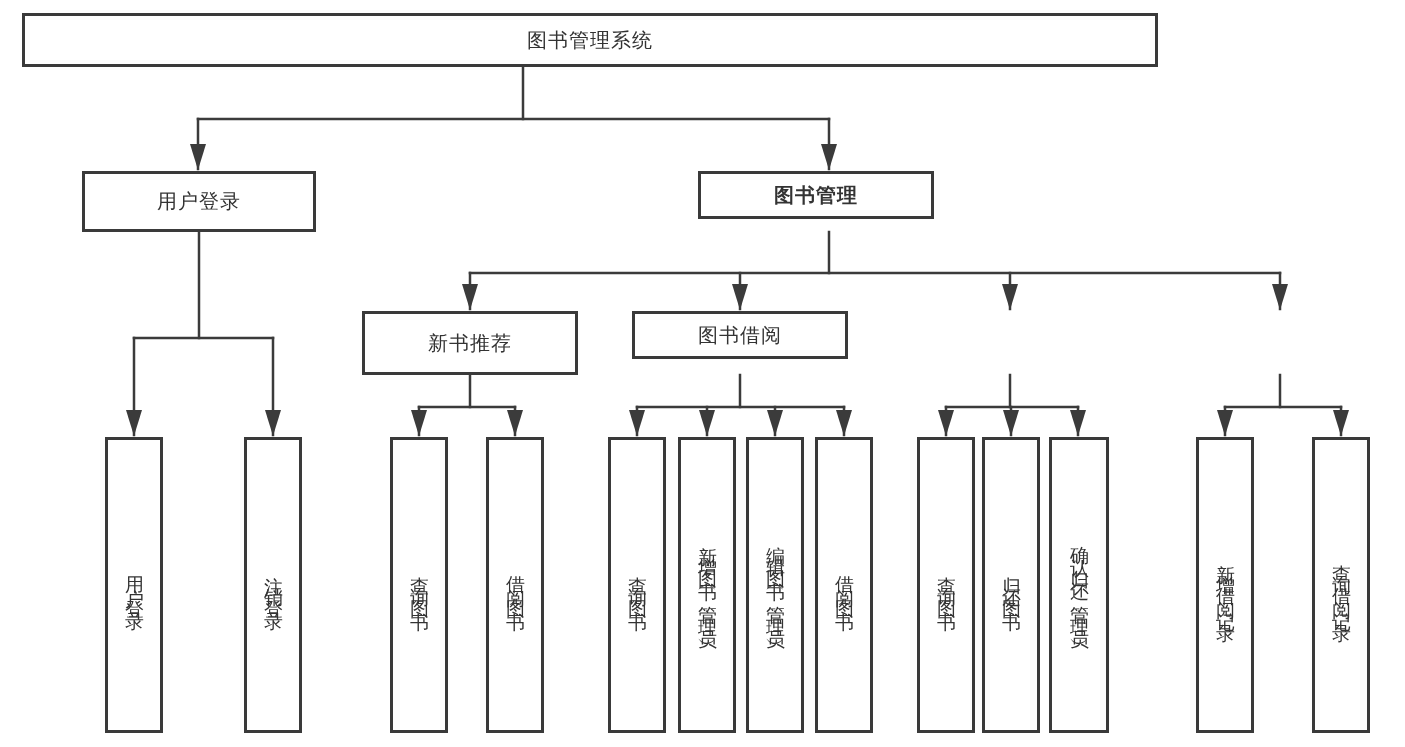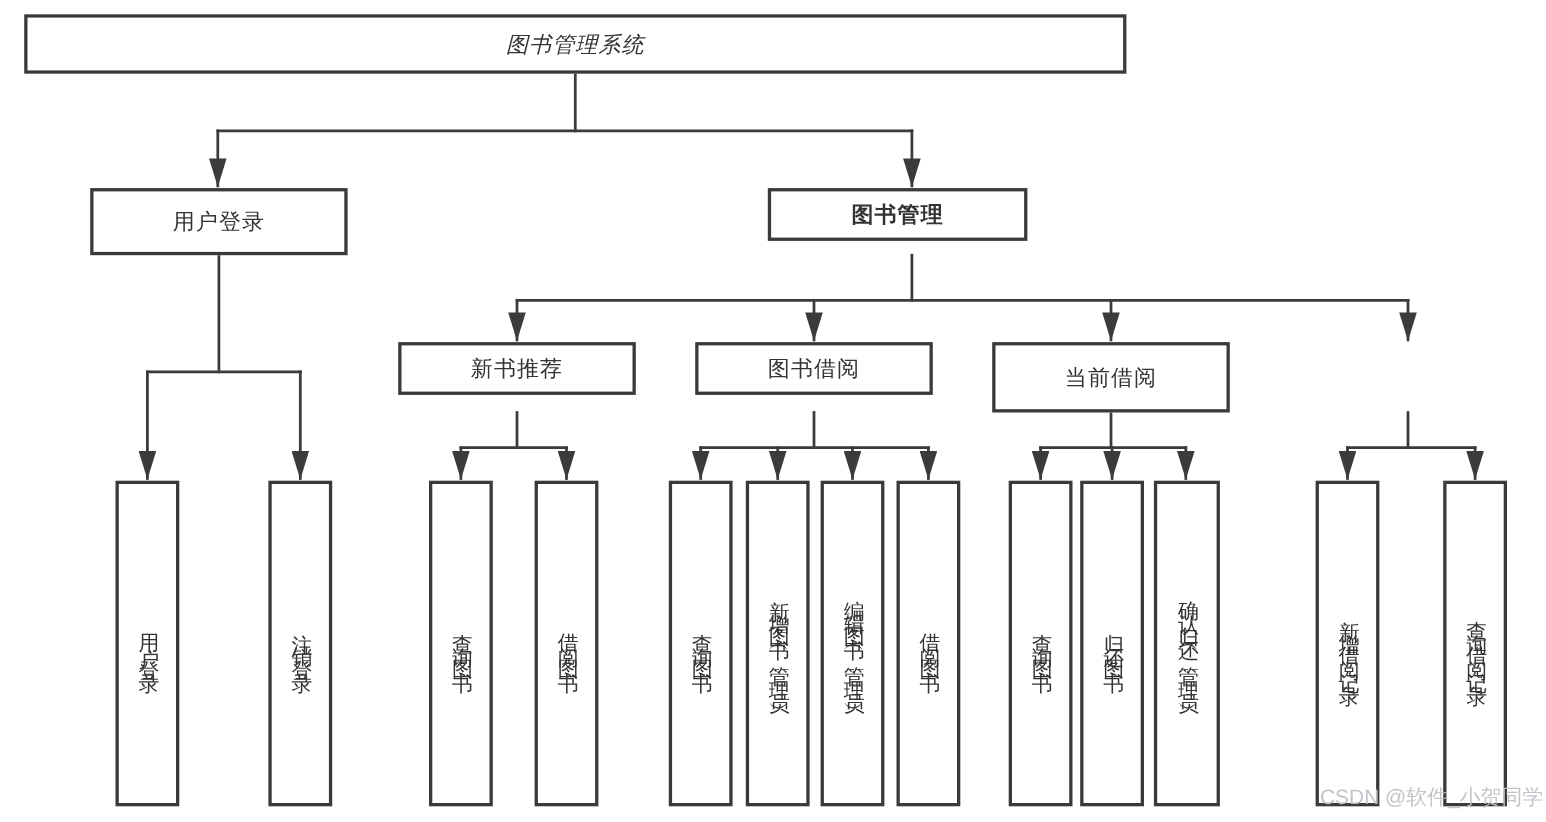--- a/index.html
+++ b/index.html
@@ -127,28 +127,27 @@
     </g>
 
     <g>
       <line x1="1280" y1="375" x2="1280" y2="407"></line>
       <line x1="1225" y1="407" x2="1341" y2="407"></line>
       <line x1="1225" y1="407" x2="1225" y2="435" marker-end="url(#arrow)"></line>
       <line x1="1341" y1="407" x2="1341" y2="435" marker-end="url(#arrow)"></line>
     </g>
   </svg>
 
-  <div class="node" style="left:22px; top:13px; width:1002px; height:54px;font-style:italic;">图书管理系统</div>
+  <div class="node" style="left:22px; top:13px; width:1136px; height:54px;">图书管理系统</div>
 
   <div class="node" style="left:82px; top:171px; width:234px; height:61px;">用户登录</div>
   <div class="node" style="left:698px; top:171px; width:236px; height:48px;font-weight:bold;">图书管理</div>
 
-  <div class="node" style="left:362px; top:311px; width:216px; height:48px;">新书推荐</div>
+  <div class="node" style="left:362px; top:311px; width:216px; height:64px;">新书推荐</div>
   <div class="node" style="left:632px; top:311px; width:216px; height:48px;">图书借阅</div>
-  <div class="node" style="left:902px; top:311px; width:216px; height:64px;">当前借阅</div>
 
   <div class="leaf" style="left:105px;">
     <span class="vtext">用户登录</span>
   </div>
   <div class="leaf" style="left:244px;">
     <span class="vtext">注销登录</span>
   </div>
 
   <div class="leaf" style="left:390px;">
     <span class="vtext">查询图书</span>
@@ -180,15 +179,14 @@
     <span class="vtext">确认归还（管理员）</span>
   </div>
 
   <div class="leaf" style="left:1196px;">
     <span class="vtext">新增借阅记录</span>
   </div>
   <div class="leaf" style="left:1312px;">
     <span class="vtext">查询借阅记录</span>
   </div>
 
-  <div class="watermark">CSDN @软件_小贺同学</div>
 
 </div>
 
 </body></html>

